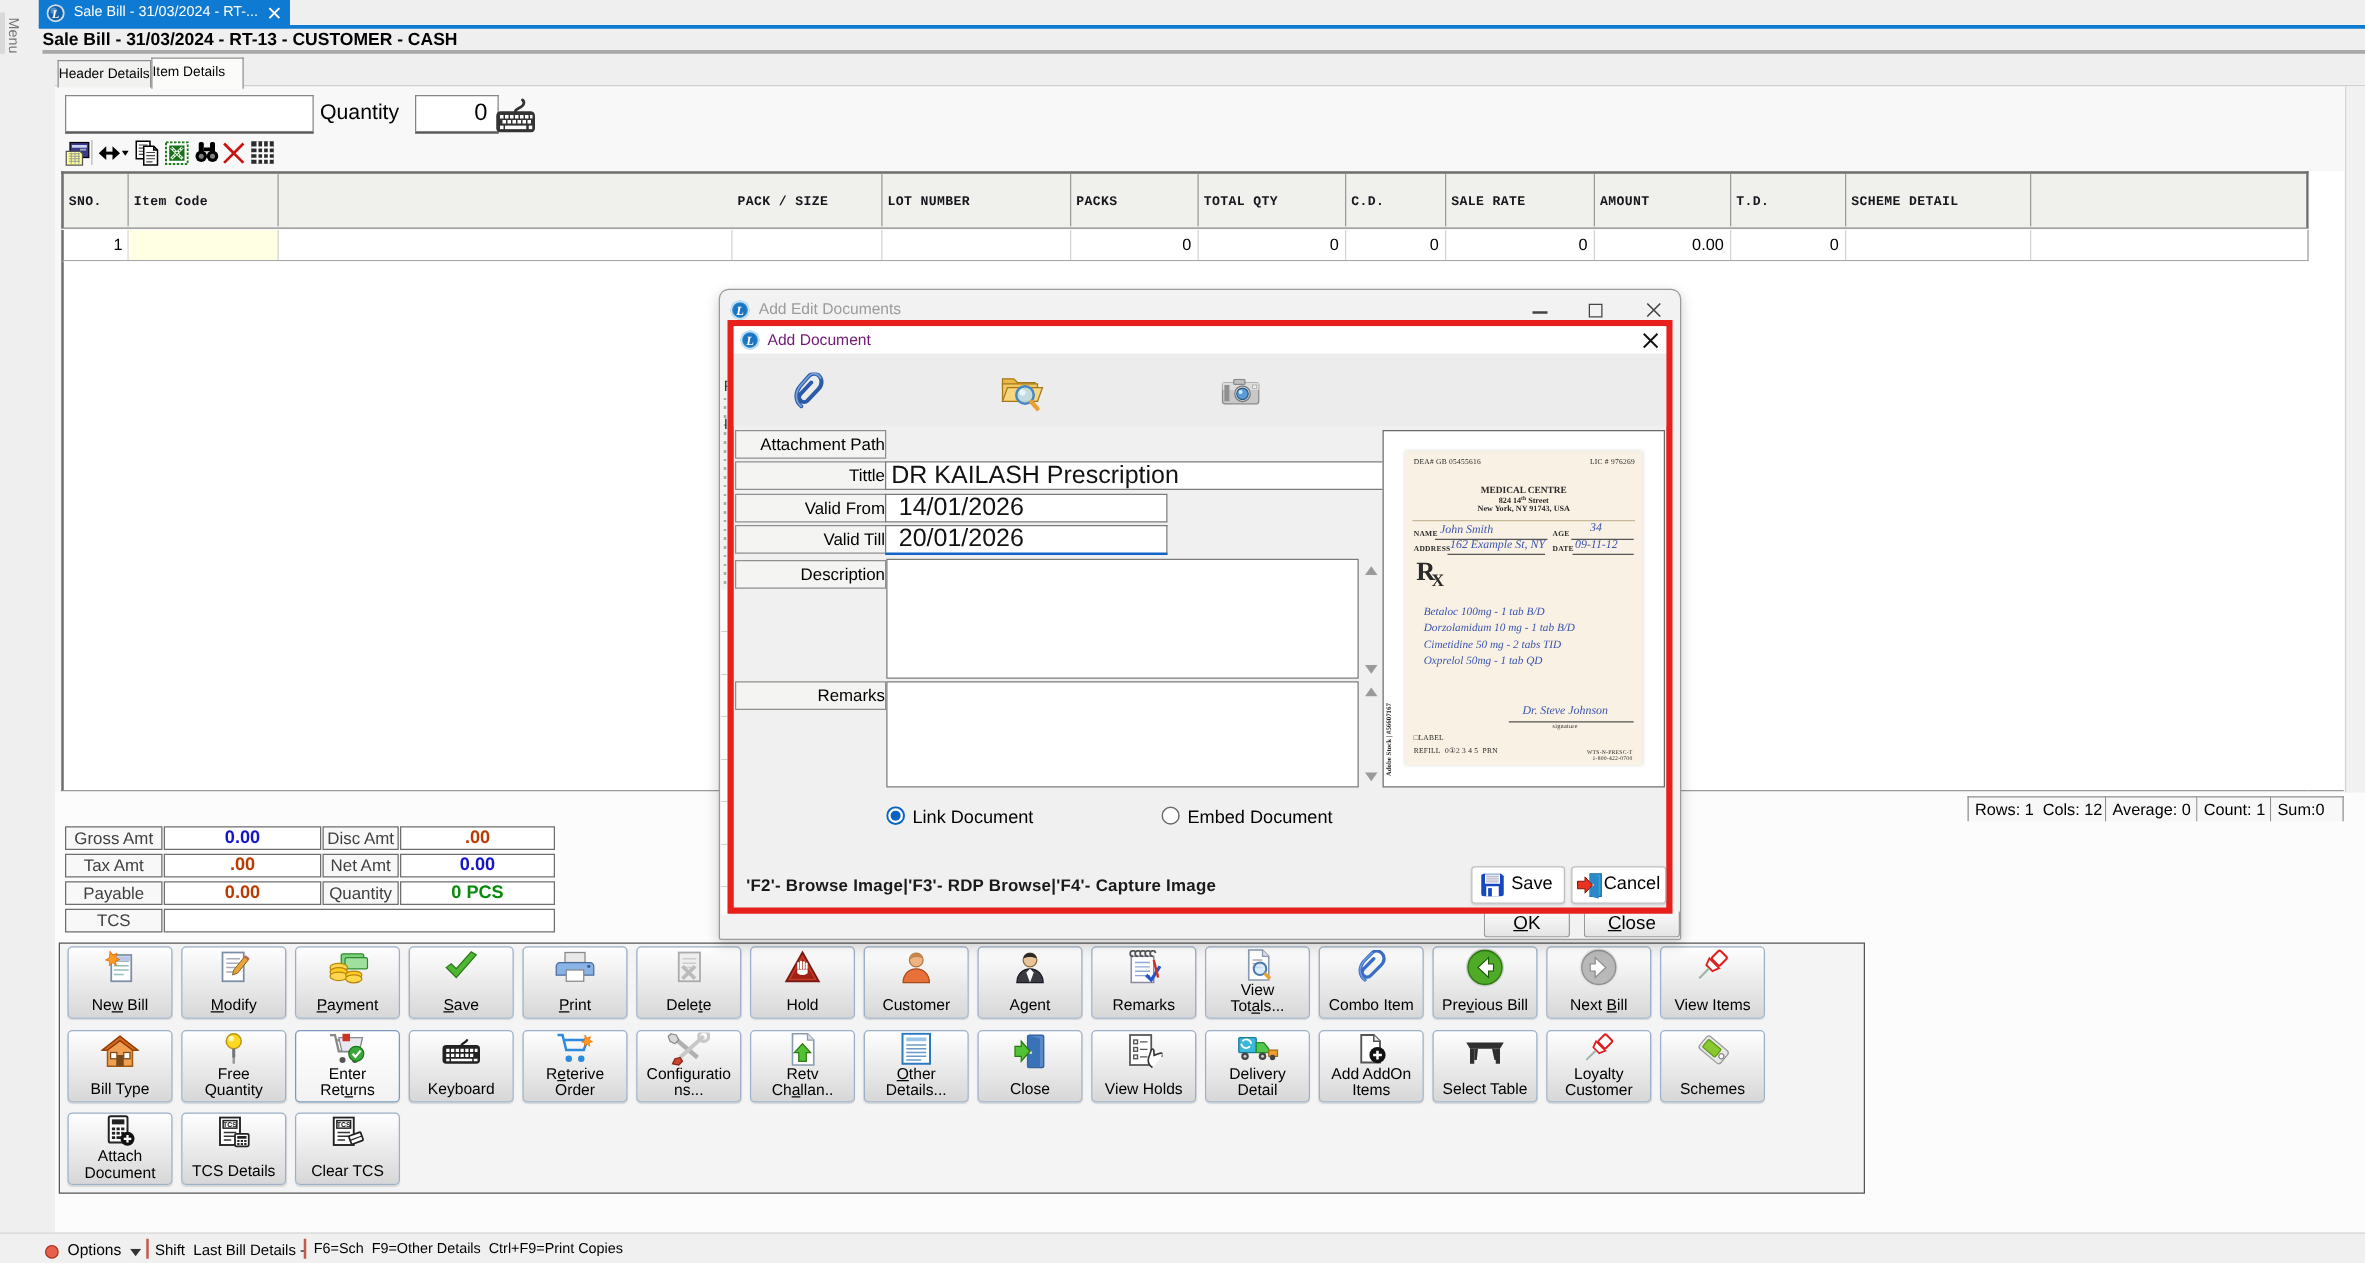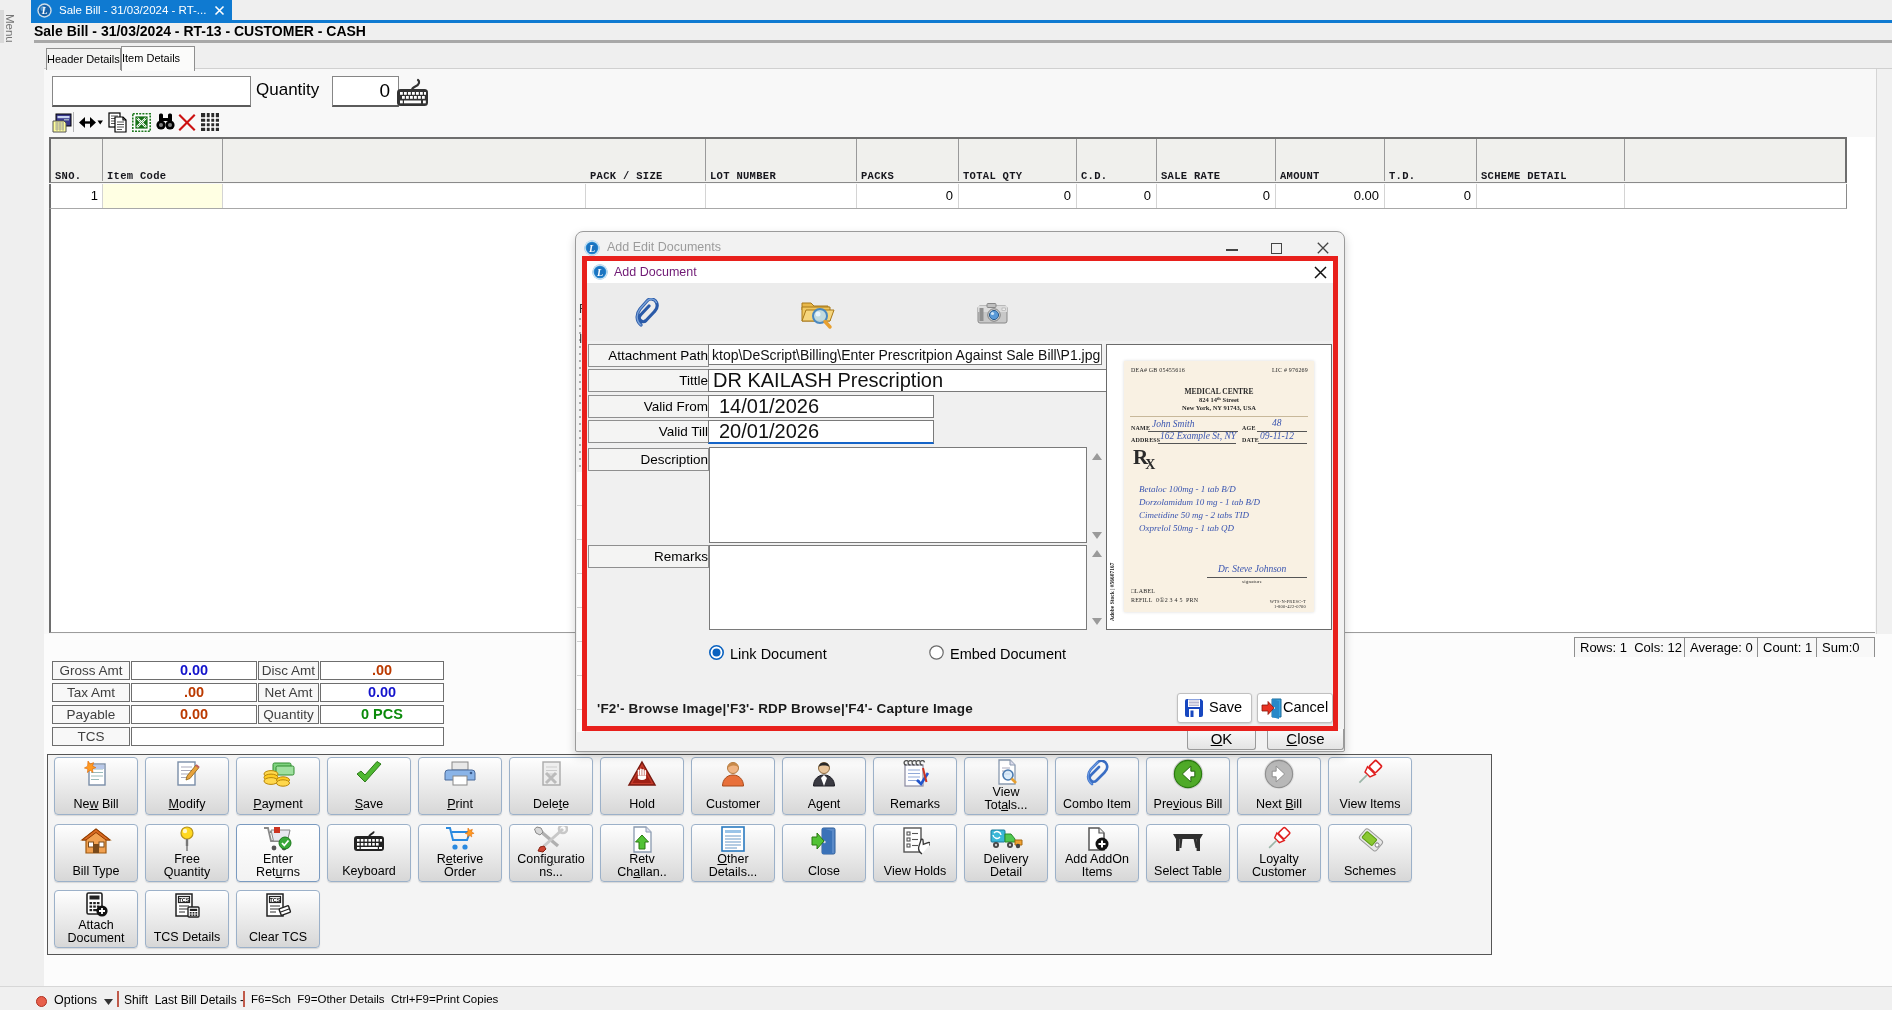--- a/index.html
+++ b/index.html
@@ -19,21 +19,21 @@
   #rstrip{left:1876px;top:69px;width:16px;height:565px;background:#f1f1f1;border-left:1px solid #d5d5d5;}
   .subtab{top:48px;height:21px;border:1px solid #8f8f8f;border-bottom:none;background:#f2f2f1;font-size:11px;color:#000;text-align:left;white-space:nowrap;}
   #st1{left:46px;width:73px;line-height:21px;}
   #st2{left:121px;width:72px;top:46px;height:24px;background:#fbfbfa;line-height:23px;z-index:3;}
   .inp{background:#fff;border:1px solid #868686;}
   #itminp{left:52px;top:76px;width:197px;height:28px;border-bottom:2px solid #5b5b5b;}
   #qtylab{left:256px;top:80px;font-size:17px;color:#000;}
   #qtyinp{left:332px;top:76px;width:57px;height:28px;border-bottom:2px solid #5b5b5b;font-size:19px;text-align:right;line-height:28px;padding-right:8px;}
   
   #gridhead{left:49px;top:137px;width:1798px;height:46px;background:#f0f0ed;border:2px solid #6e6e6e;border-bottom:1px solid #8a8a8a;box-sizing:border-box;}
-  .gh{position:absolute;top:0;height:42px;border-right:1px solid #9a9a9a;font-family:"Liberation Mono",monospace;font-weight:bold;font-size:10.5px;color:#16161d;padding-top:31px;padding-left:4px;box-sizing:border-box;letter-spacing:.3px}
+  .gh{position:absolute;top:0;height:42px;border-right:1px solid #9a9a9a;font-family:"Liberation Mono",monospace;font-weight:bold;font-size:10.5px;color:#16161d;padding-top:17px;padding-left:4px;box-sizing:border-box;letter-spacing:.3px}
   #gridrow{left:49px;top:184px;width:1798px;height:25px;background:#fff;border-left:2px solid #6e6e6e;border-right:1px solid #8a8a8a;border-bottom:1px solid #a8a8a8;box-sizing:border-box;}
   .gc{position:absolute;top:0;height:24px;border-right:1px solid #d4d4d4;font-size:13px;color:#000;line-height:24px;box-sizing:border-box;}
   #gridbody{left:49px;top:209px;width:1798px;height:424px;background:#fff;border-left:2px solid #6e6e6e;border-bottom:1px solid #9c9c9c;box-sizing:border-box;}
   #gridright{left:1847px;top:137px;width:28px;height:496px;background:#fff;border-bottom:1px solid #9c9c9c;box-sizing:border-box;}
   
   .stat{top:637px;height:20px;border:1px solid #8f8f8f;border-bottom:none;font-size:13px;line-height:20px;padding-left:5px;box-sizing:border-box;background:#f8f8f8;}
   
   .tlab{border:1px solid #6e6e6e;background:#f8f8f8;font-size:13.5px;text-align:center;color:#404040;}
   .tval{border:1px solid #6e6e6e;background:#fff;font-size:14.5px;font-weight:bold;text-align:center;}
   
@@ -699,21 +699,20 @@
           <rect x="1" y="3" width="29" height="6" fill="#dcdcdc"></rect>
           <rect x="10" y="0.5" width="9" height="4" rx="1" fill="#c0c0c0" stroke="#888"></rect>
           <rect x="2.5" y="5" width="4" height="13" fill="#909090"></rect>
           <circle cx="17" cy="12" r="6.2" fill="#e8e8e8" stroke="#777"></circle>
           <circle cx="17" cy="12" r="4.6" fill="#5a9ad8" stroke="#2a5a88"></circle>
           <circle cx="15.5" cy="10.5" r="1.6" fill="#cfe6f8"></circle>
           <rect x="25" y="5" width="3.4" height="2.6" fill="#eee" stroke="#999" stroke-width=".5"></rect>
         </svg>
     </div>
     <div class="dlab" style="top:83px">Attachment Path</div>
-    <div class="dinp" style="left:121px;top:83px;width:394px;height:21px;line-height:21px;overflow:hidden;font-size:14px;white-space:nowrap;padding-left:3px;box-sizing:border-box">ktop\DeScript\Billing\Enter Prescritpion Against Sale Bill\P1.jpg</div>
     <div class="dlab" style="top:108px">Tittle</div>
     <div class="dinp" style="left:121px;top:108px;width:394px;height:21px;line-height:21px;padding-left:4px">DR KAILASH Prescription</div>
     <div class="dlab" style="top:134px">Valid From</div>
     <div class="dinp" style="left:121px;top:134px;width:214px;height:21px;line-height:21px;padding-left:10px">14/01/2026</div>
     <div class="dlab" style="top:159px">Valid Till</div>
     <div class="dinp" style="left:121px;top:159px;width:214px;height:21px;line-height:21px;padding-left:10px;border-bottom:2.5px solid #1464c8">20/01/2026</div>
     <div class="dlab" style="top:187px">Description</div>
     <div class="dinp" style="left:122px;top:186px;width:376px;height:94px"></div>
     <svg class="abs" style="left:504px;top:191px" width="12" height="10" viewBox="0 0 12 10">
         <path d="M6 1 L11 8 L1 8 Z" fill="#9a9a9a"></path>
@@ -734,21 +733,21 @@
         <div class="tiny" style="left:7px;top:6px">DEA# GB 05455616</div>
         <div class="tiny" style="right:6px;top:6px">LIC # 976269</div>
         <div class="abs" style="left:0;top:26px;width:100%;text-align:center;font-size:7.5px;font-weight:bold">MEDICAL CENTRE</div>
         <div class="abs" style="left:0;top:35px;width:100%;text-align:center;font-size:6.5px;font-weight:bold">824 14<span style="font-size:4.5px;vertical-align:2px">th</span> Street</div>
         <div class="abs" style="left:0;top:43px;width:100%;text-align:center;font-size:6.5px;font-weight:bold">New York, NY 91743, USA</div>
         <div class="abs" style="left:6px;top:55px;width:178px;border-top:1px solid #c8b89a"></div>
         <div class="tiny" style="left:7px;top:64px;font-weight:bold">NAME</div>
         <div class="abs hw" style="left:28px;top:58px;font-size:9.5px">John Smith</div>
         <div class="abs" style="left:24px;top:70px;width:90px;border-top:.8px solid #555"></div>
         <div class="tiny" style="left:118px;top:64px;font-weight:bold">AGE</div>
-        <div class="abs hw" style="left:148px;top:57px;font-size:9.5px">48</div>
+        <div class="abs hw" style="left:148px;top:57px;font-size:9.5px">34</div>
         <div class="abs" style="left:133px;top:70px;width:50px;border-top:.8px solid #555"></div>
         <div class="tiny" style="left:7px;top:76px;font-weight:bold">ADDRESS</div>
         <div class="abs hw" style="left:36px;top:70px;font-size:9.5px">162 Example St, NY</div>
         <div class="abs" style="left:34px;top:82px;width:78px;border-top:.8px solid #555"></div>
         <div class="tiny" style="left:118px;top:76px;font-weight:bold">DATE</div>
         <div class="abs hw" style="left:136px;top:70px;font-size:9.5px">09-11-12</div>
         <div class="abs" style="left:134px;top:82px;width:49px;border-top:.8px solid #555"></div>
         <div class="abs" style="left:9px;top:84px;font-size:21px;font-weight:bold;font-family:'Liberation Serif',serif">R<span style="font-size:14px;vertical-align:-5px;margin-left:-3px">X</span></div>
         <div class="abs hw" style="left:15px;top:123px;font-size:9px">Betaloc 100mg - 1 tab B/D</div>
         <div class="abs hw" style="left:15px;top:136px;font-size:9px">Dorzolamidum 10 mg - 1 tab B/D</div>

